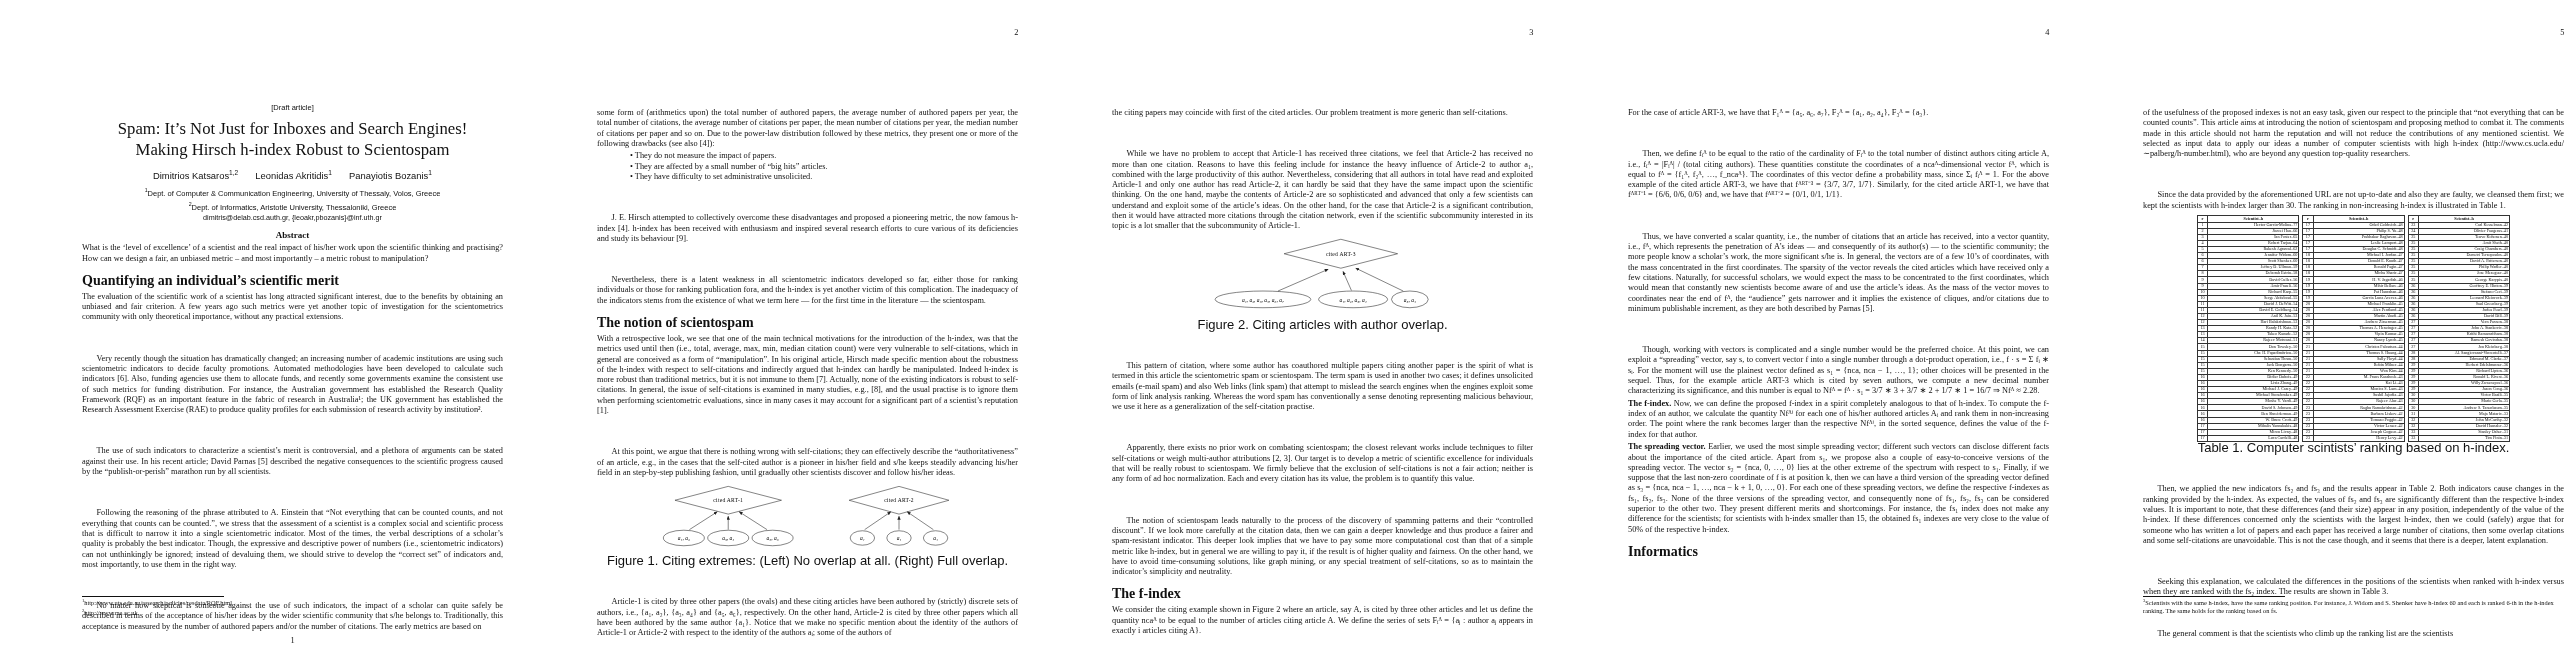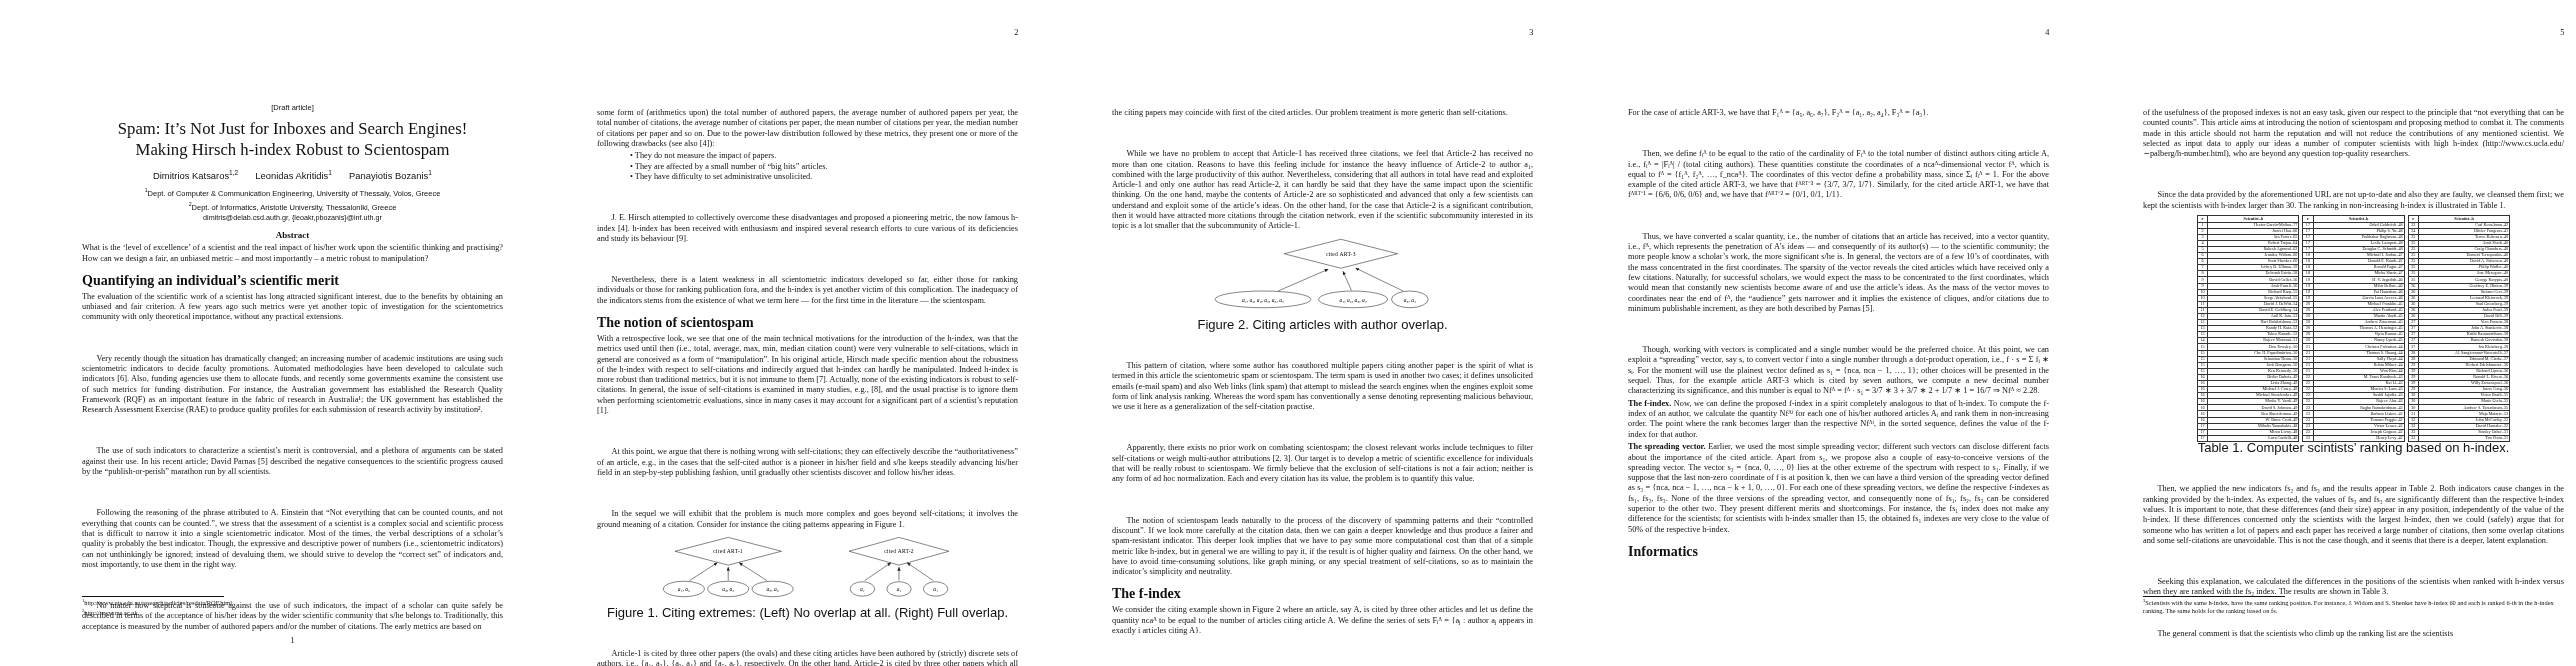--- a/index.html
+++ b/index.html
@@ -93,21 +93,20 @@
     <ul class="blt">
       <li>They do not measure the impact of papers.</li>
       <li>They are affected by a small number of “big hits” articles.</li>
       <li>They have difficulty to set administrative unsolicited.</li>
     </ul>
     <p class="ind">J. E. Hirsch attempted to collectively overcome these disadvantages and proposed a pioneering metric, the now famous h-index [4]. h-index has been received with enthusiasm and inspired several research efforts to cure various of its deficiencies and study its behaviour [9].</p>
     <p class="ind">Nevertheless, there is a latent weakness in all scientometric indicators developed so far, either those for ranking individuals or those for ranking publication fora, and the h-index is yet another victim of this complication. The inadequacy of the indicators stems from the existence of what we term here — for the first time in the literature — the scientospam.</p>
     <h2 class="sec">The notion of scientospam</h2>
     <p>With a retrospective look, we see that one of the main technical motivations for the introduction of the h-index, was that the metrics used until then (i.e., total, average, max, min, median citation count) were very vulnerable to self-citations, which in general are conceived as a form of “manipulation”. In his original article, Hirsch made specific mention about the robustness of the h-index with respect to self-citations and indirectly argued that h-index can hardly be manipulated. Indeed h-index is more robust than traditional metrics, but it is not immune to them [7]. Actually, none of the existing indicators is robust to self-citations. In general, the issue of self-citations is examined in many studies, e.g., [8], and the usual practise is to ignore them when performing scientometric evaluations, since in many cases it may account for a significant part of a scientist’s reputation [1].</p>
     <p class="ind">At this point, we argue that there is nothing wrong with self-citations; they can effectively describe the “authoritativeness” of an article, e.g., in the cases that the self-cited author is a pioneer in his/her field and s/he keeps steadily advancing his/her field in an step-by-step publishing fashion, until gradually other scientists discover and follow his/her ideas.</p>
-    <p class="ind">In the sequel we will exhibit that the problem is much more complex and goes beyond self-citations; it involves the ground meaning of a citation. Consider for instance the citing patterns appearing in Figure 1.</p>
     <div class="figwrap">
       <svg width="147" height="68" viewBox="0 0 265 122" style="font-size:15px">
         <defs>
             <marker id="arw1" markerWidth="8" markerHeight="8" refX="6" refY="3" orient="auto">
               <path d="M0,0 L7,3 L0,6 z" fill="#222"></path>
             </marker>
           </defs>
         <polygon points="132,4 228,29 132,54 36,29" fill="none" stroke="#222"></polygon>
         <text x="132" y="33" text-anchor="middle" class="rootlbl">cited ART-1</text>
         <line x1="62" y1="82" x2="112" y2="50" stroke="#222" marker-end="url(#arw1)"></line>

